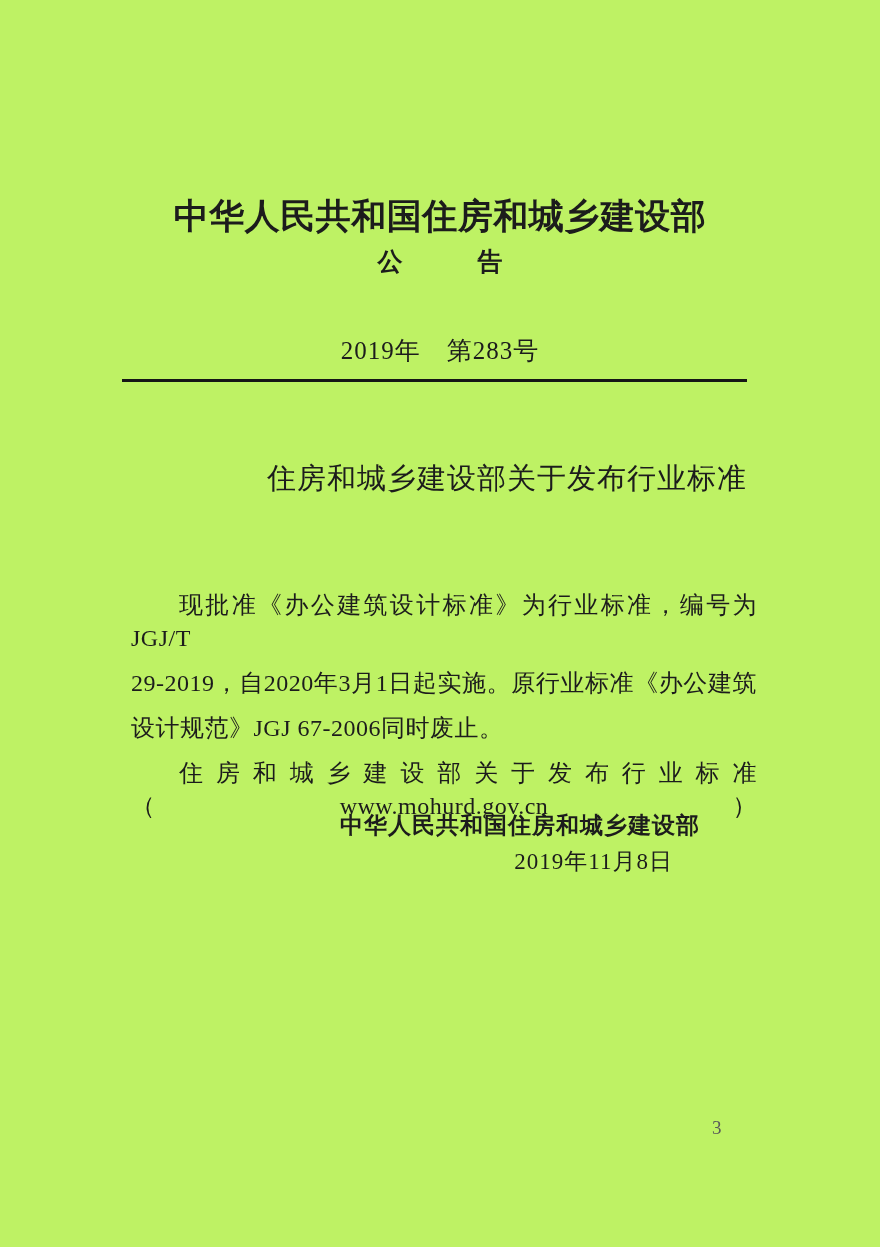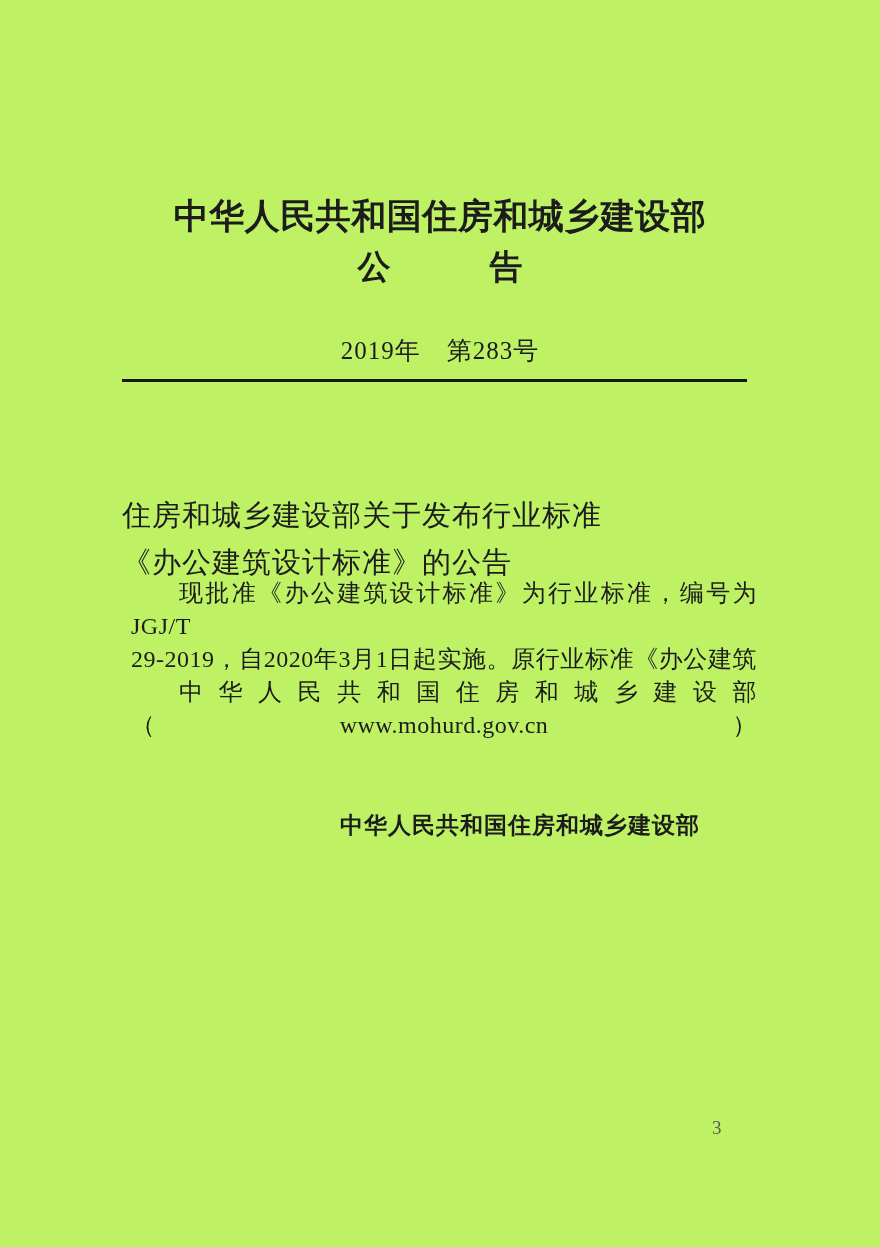--- a/index.html
+++ b/index.html
@@ -27,21 +27,21 @@
     font-weight: 700;
     letter-spacing: 0.5px;
     white-space: nowrap;
   }
   .title-line2 {
     position: absolute;
     top: 245px;
     left: 0;
     width: 100%;
     text-align: center;
-    font-size: 33px;
+    font-size: 25px;
     font-weight: 700;
     white-space: nowrap;
   }
   .doc-number {
     position: absolute;
     top: 334px;
     left: 0;
     width: 100%;
     text-align: center;
     font-size: 25px;
@@ -54,37 +54,37 @@
     left: 122px;
     width: 625px;
     height: 3px;
     background: #161616;
   }
   .subtitle {
     position: absolute;
     top: 455px;
     left: 122px;
     width: 625px;
-    text-align: left;
+    text-align: right;
     font-size: 29px;
     line-height: 47px;
     letter-spacing: 1px;
-    margin-top: 37px;
   }
   .body-text {
     position: absolute;
     top: 577px;
     left: 131px;
     width: 626px;
     font-size: 24px;
     line-height: 33px;
     letter-spacing: 0.5px;
   }
   .body-line {
     text-align: justify;
+    margin-top: 12px;
   }
   .body-line.stretch {
     text-align-last: justify;
   }
   .body-line.indent {
     text-indent: 2em;
   }
   .signature-org {
     position: absolute;
     top: 810px;
@@ -119,27 +119,28 @@
   <div class="title-line1">中华人民共和国住房和城乡建设部</div>
 
   <div class="title-line2">公　　　告</div>
 
   <div class="doc-number">2019年　第283号</div>
 
   <div class="header-rule"></div>
 
   <div class="subtitle">
     <div>住房和城乡建设部关于发布行业标准</div>
-    <div>《办公建筑设计标准》的公告</div>
   </div>
 
   <div class="body-text">
     <div class="body-line indent stretch">现批准《办公建筑设计标准》为行业标准，编号为JGJ/T</div>
     <div class="body-line stretch">29-2019，自2020年3月1日起实施。原行业标准《办公建筑</div>
-    <div class="body-line indent stretch">中华人民共和国住房和城乡建设部（www.mohurd.gov.cn）</div>
+    <div class="body-line">设计规范》JGJ 67-2006同时废止。</div>
+    <div class="body-line indent stretch">住房和城乡建设部关于发布行业标准（www.mohurd.gov.cn）</div>
   </div>
 
   <div class="signature-org">中华人民共和国住房和城乡建设部</div>
 
+  <div class="signature-date">2019年11月8日</div>
 
   <div class="page-number">3</div>
 
 </div>
 
 </body></html>

